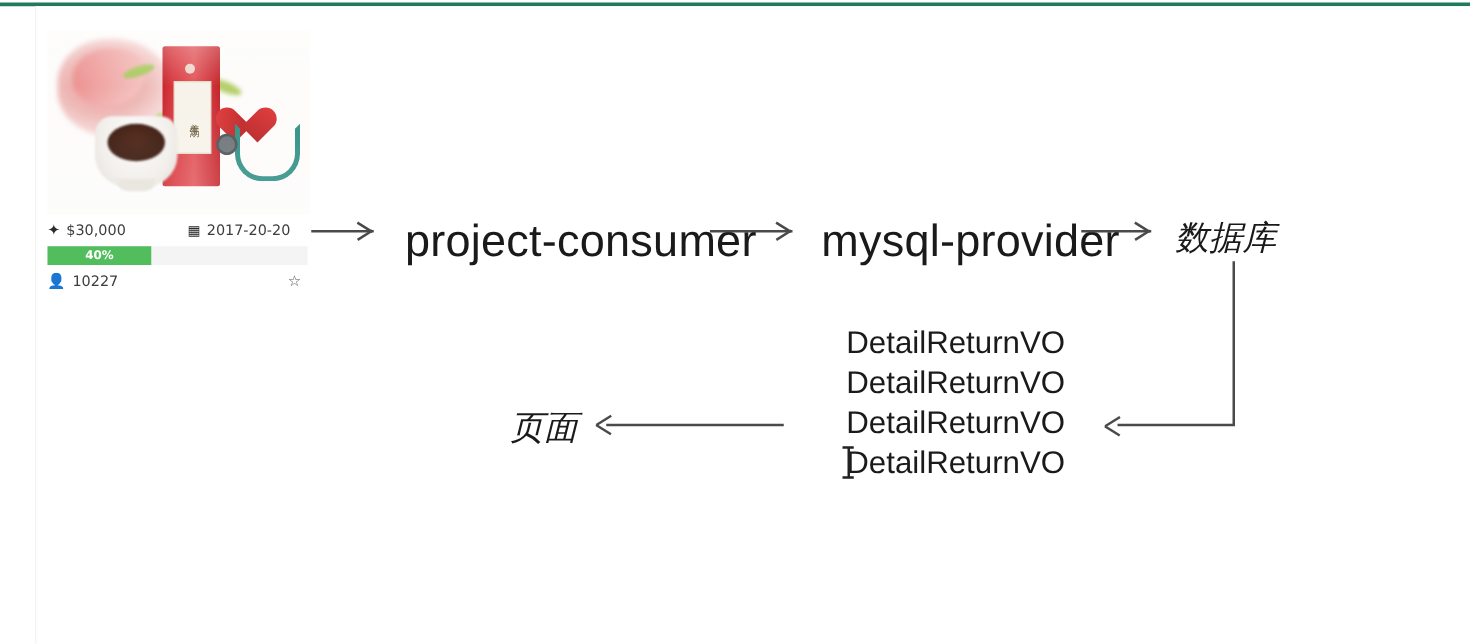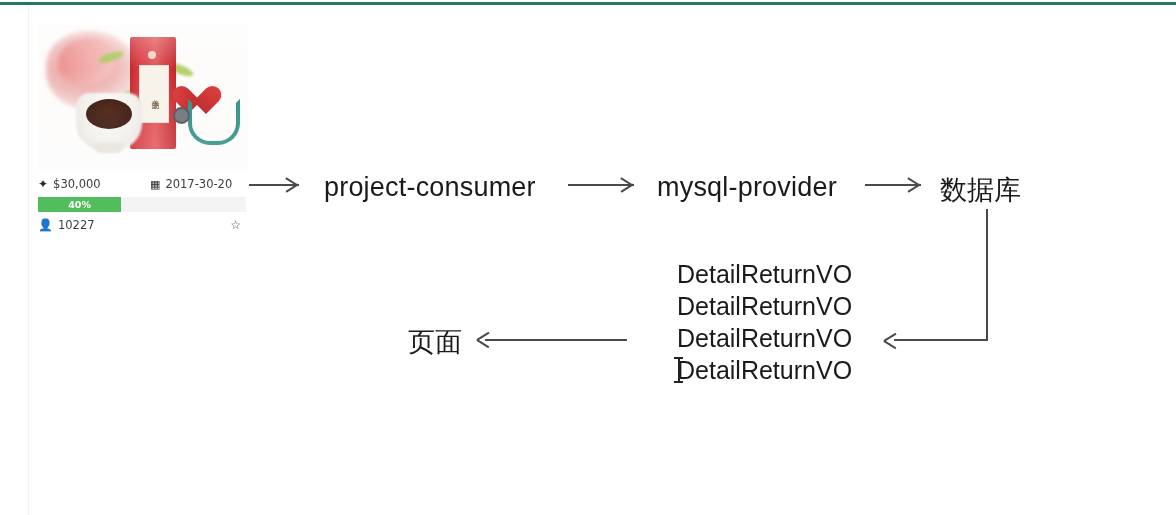--- a/index.html
+++ b/index.html
@@ -159,22 +159,22 @@
   .ic-user{font-size:12px;}
   .ic-star{font-size:12px;color:#555;}
 
   
   .node{
     position:absolute;
     color:#1a1a1a;
     white-space:nowrap;
     font-family:"Liberation Sans","DejaVu Sans",sans-serif;
   }
-  .node-lat{font-size:27px;letter-spacing:.2px;}
-  .node-cjk{font-size:27px;font-family:"DejaVu Sans",sans-serif;}
+  .node-lat{font-size:36px;letter-spacing:.2px;}
+  .node-cjk{font-size:27px;font-family:"DejaVu Sans",sans-serif;font-style:italic;}
 
   .n-consumer{left:324px;top:172px;}
   .n-provider{left:657px;top:172px;}
   .n-db{left:940px;top:172px;}
   .n-page{left:408px;top:324px;text-align:center;}
 
   .arrow{position:absolute;}
   .arrow-line{
     position:absolute;height:1.6px;background:#4a4a4a;top:0;left:0;
   }
@@ -259,21 +259,21 @@
   </div>
 
 
   <div class="card-meta">
     <span class="meta-left">
       <span class="ic ic-money">✦</span>
       <span>$30,000</span>
     </span>
     <span class="meta-right">
       <span class="ic ic-cal">▦</span>
-      <span>2017-30-20</span>
+      <span>2017-20-20</span>
     </span>
   </div>
 
   <div class="progress-track">
     <div class="progress-fill" style="width: 40%; background: rgb(82, 189, 92);">
       <span class="progress-label">40%</span>
     </div>
   </div>
 
   <div class="card-foot">

